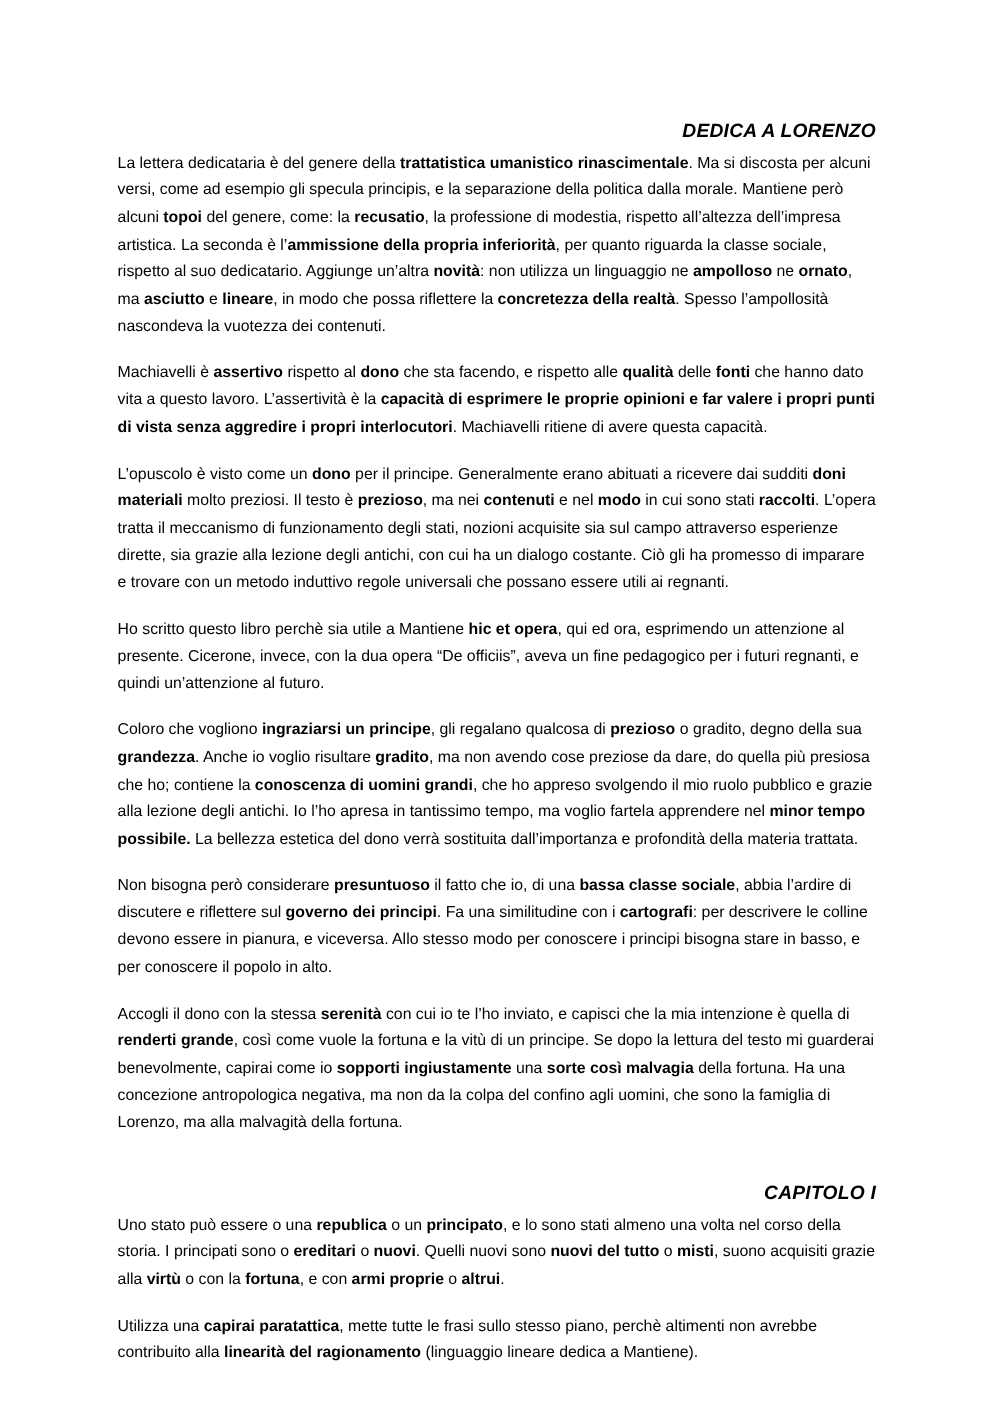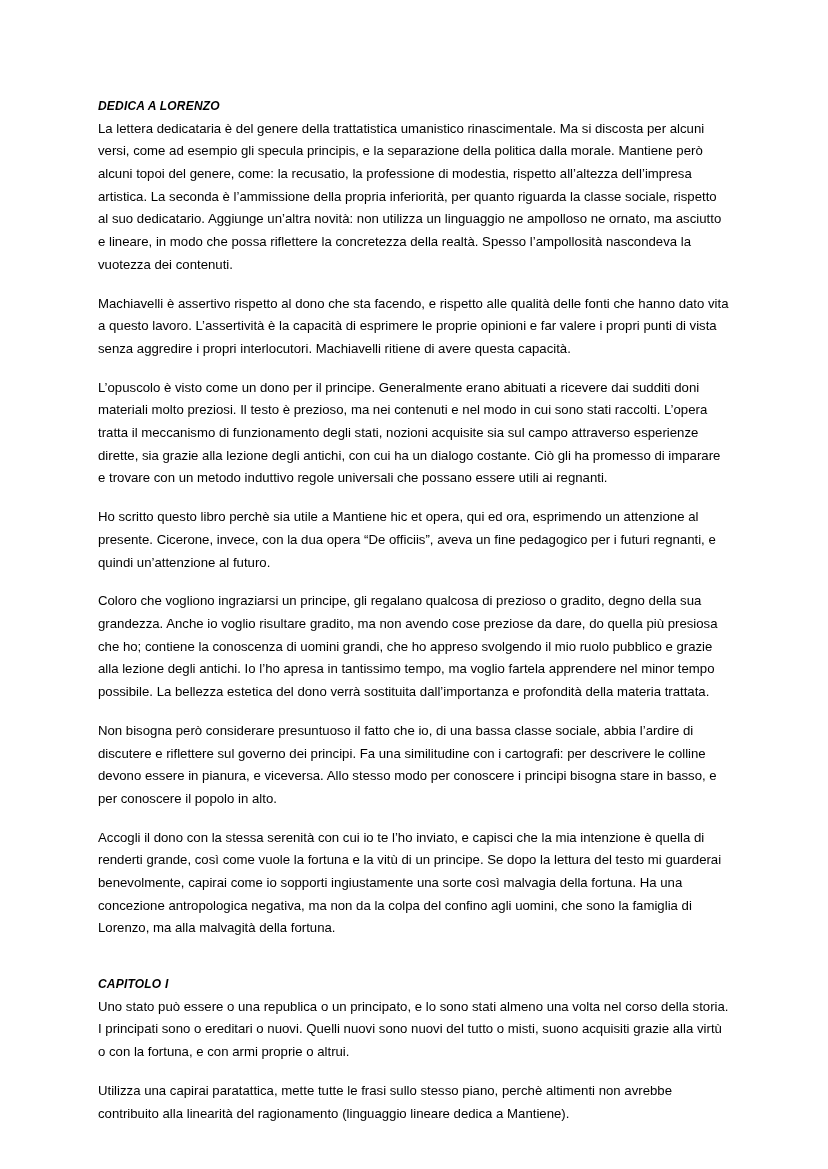--- a/index.html
+++ b/index.html
@@ -20,41 +20,41 @@
     box-sizing: border-box;
     padding: 96px 98px 40px 98px;
   }
   .doc-body {
     width: 632px;
     font-size: 13.2px;
     line-height: 1.72;
     text-align: left;
   }
   h1.section-heading {
-    font-size: 12px;
+    font-size: 16px;
     font-weight: bold;
     font-style: italic;
-    text-align: left;
+    text-align: right;
     margin: 0 0 1px 0;
     letter-spacing: 0.2px;
   }
   h1.section-heading.second {
     margin-top: 34px;
   }
   p.para {
     margin: 0;
   }
   p.para + p.para {
     margin-top: 16px;
   }
   p.spacer-before {
     margin-top: 17px;
   }
   b {
-    font-weight: normal;
+    font-weight: bold;
   }
 </style>
 </head>
 <body>
 
 <div class="page">
   <div class="doc-body" id="doc-body">
       <h1 class="section-heading">DEDICA A LORENZO</h1>
       <p class="para"><span>La lettera dedicataria è del genere della </span><b>trattatistica umanistico rinascimentale</b><span>. Ma si discosta per alcuni versi, come ad esempio gli specula principis, e la separazione della politica dalla morale. Mantiene però alcuni </span><b>topoi</b><span> del genere, come: la </span><b>recusatio</b><span>, la professione di modestia, rispetto all’altezza dell’impresa artistica. La seconda è l’</span><b>ammissione della propria inferiorità</b><span>, per quanto riguarda la classe sociale, rispetto al suo dedicatario. Aggiunge un’altra </span><b>novità</b><span>: non utilizza un linguaggio ne </span><b>ampolloso</b><span> ne </span><b>ornato</b><span>, ma </span><b>asciutto</b><span> e </span><b>lineare</b><span>, in modo che possa riflettere la </span><b>concretezza della realtà</b><span>. Spesso l’ampollosità nascondeva la vuotezza dei contenuti.</span></p>
       <p class="para spacer-before"><span>Machiavelli è </span><b>assertivo</b><span> rispetto al </span><b>dono</b><span> che sta facendo, e rispetto alle </span><b>qualità</b><span> delle </span><b>fonti</b><span> che hanno dato vita a questo lavoro. L’assertività è la </span><b>capacità di esprimere le proprie opinioni e far valere i propri punti di vista senza aggredire i propri interlocutori</b><span>. Machiavelli ritiene di avere questa capacità.</span></p>

